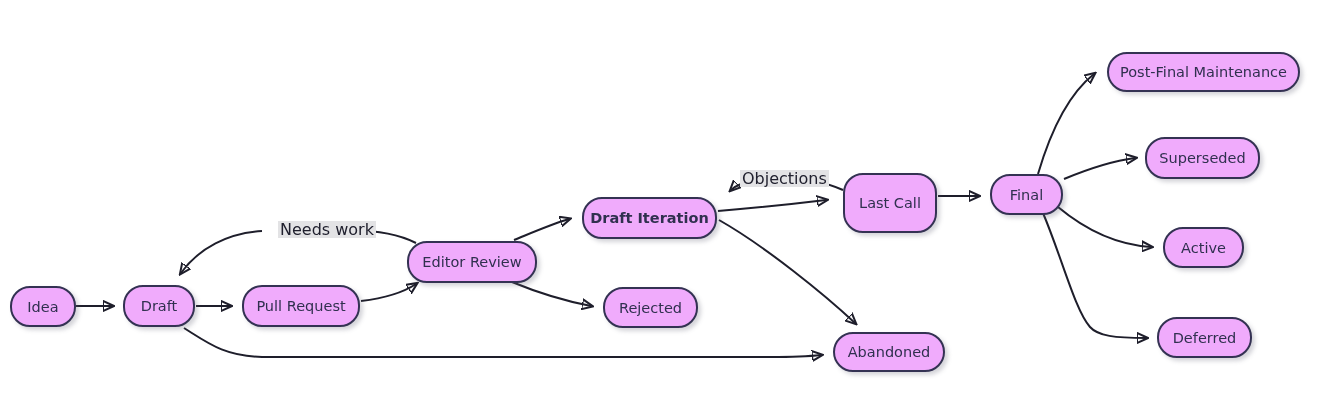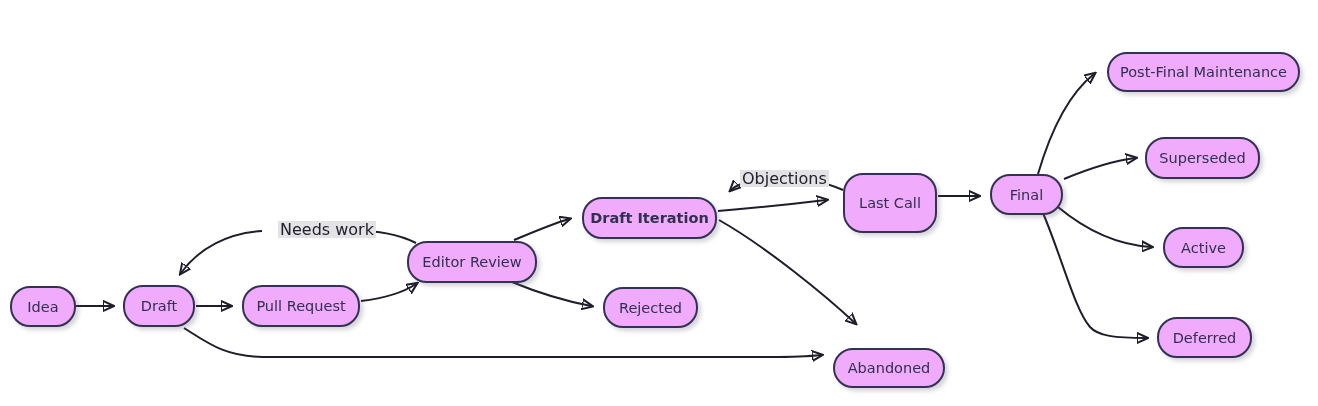--- a/index.html
+++ b/index.html
@@ -49,21 +49,21 @@
   #n-pull-request    { left:242px;  top:285px; width:118px; height:42px; }
   #n-editor-review   { left:407px;  top:241px; width:130px; height:42px; }
   #n-draft-iteration { left:582px;  top:197px; width:135px; height:42px;font-weight:bold; }
   #n-rejected        { left:603px;  top:287px; width:95px;  height:41px; }
   #n-last-call       { left:843px;  top:173px; width:94px;  height:60px; }
   #n-final           { left:990px;  top:174px; width:73px;  height:41px; }
   #n-post-final      { left:1107px; top:52px;  width:193px; height:40px; }
   #n-superseded      { left:1145px; top:137px; width:115px; height:42px; }
   #n-active          { left:1163px; top:227px; width:81px;  height:41px; }
   #n-deferred        { left:1157px; top:317px; width:95px;  height:41px; }
-  #n-abandoned       { left:833px;  top:332px; width:112px; height:40px;margin-top:16px; }
+  #n-abandoned       { left:833px;  top:332px; width:112px; height:40px; }
   
   #l-needs-work { left:262px; top:221px;margin-left:16px; }
   #l-objections { left:740px; top:170px; }
 </style>
 </head>
 <body>
 
 <div class="canvas">
 
   <svg class="edges" width="1318" height="406" viewBox="0 0 1318 406" xmlns="http://www.w3.org/2000/svg">

